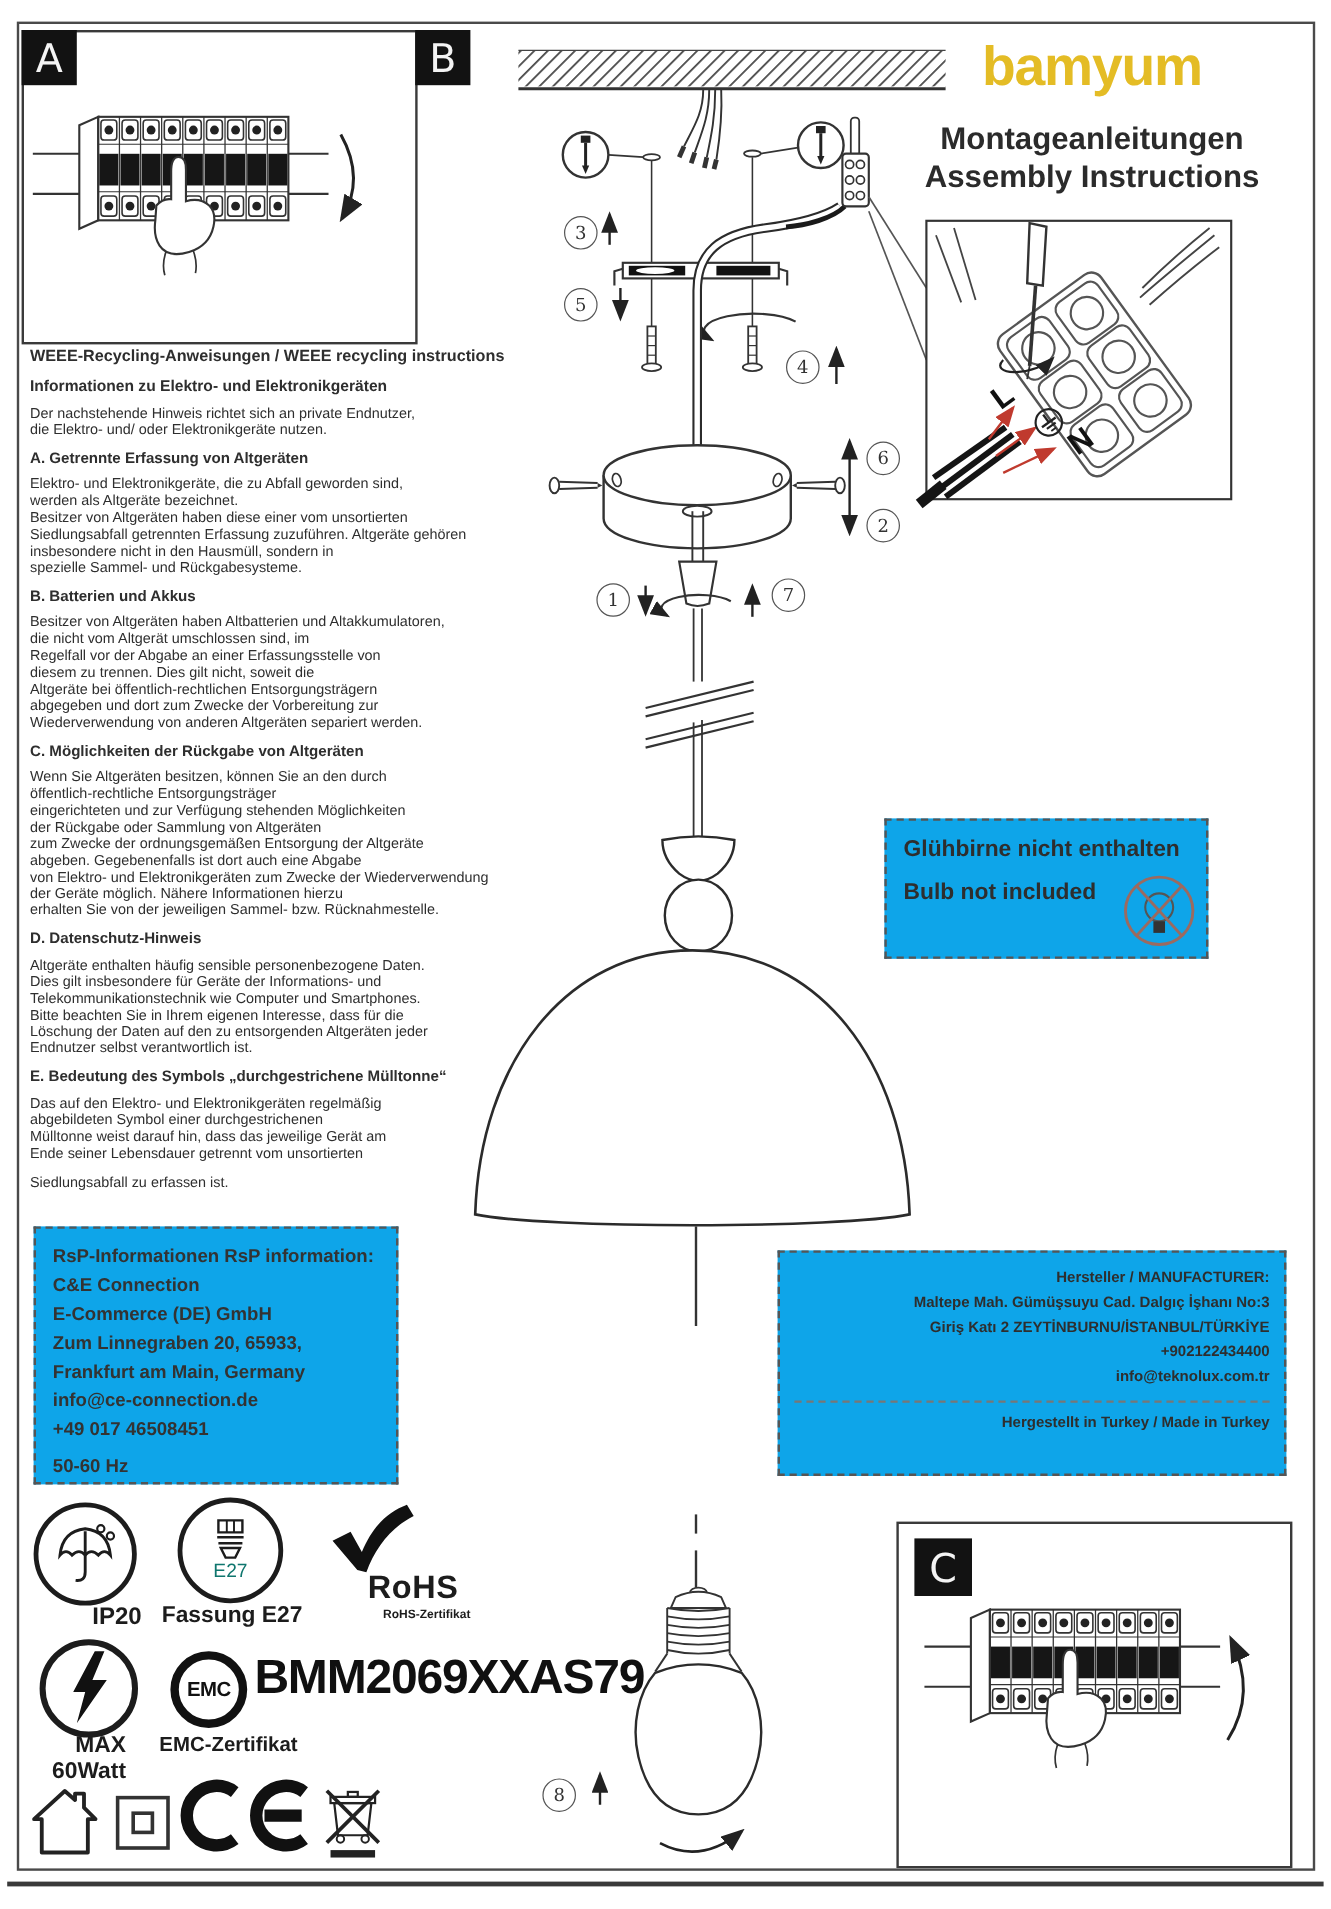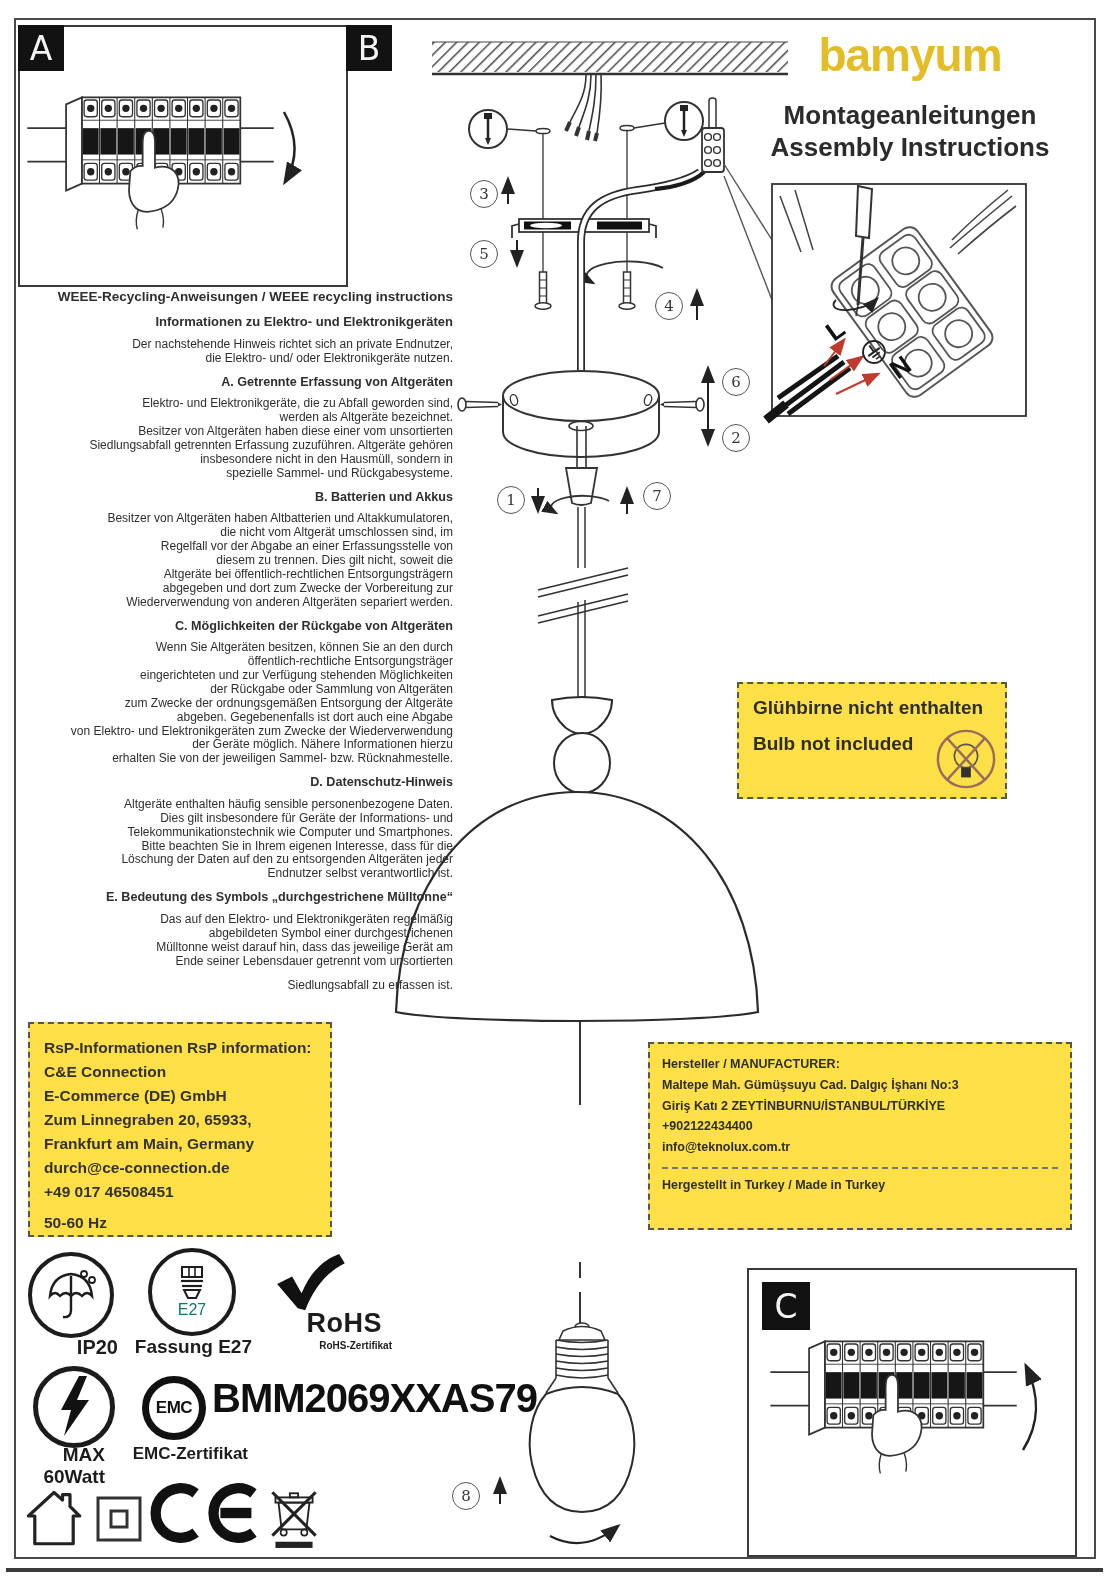--- a/index.html
+++ b/index.html
@@ -9,35 +9,35 @@
   .pageborder{left:14px;top:18px;width:1078px;height:1537px;border:2px solid #4a4a4a;}
   .bottomline{left:6px;top:1568px;width:1097px;height:4px;background:#3a3a3a;}
   .boxA{left:18px;top:25px;width:326px;height:258px;border:2px solid #3a3a3a;background:#fff;}
   .boxC{left:747px;top:1268px;width:326px;height:285px;border:2px solid #3a3a3a;background:#fff;}
   .seclabel{width:46px;height:46px;background:#121212;color:#f4f4f4;display:flex;align-items:center;
         justify-content:center;font-size:33px;font-weight:400;font-family:"DejaVu Sans",sans-serif;}
   .brand{left:745px;top:28px;width:330px;text-align:center;font-size:46px;font-weight:bold;
         color:#E4BC25;letter-spacing:-1px;}
   .titles{left:745px;top:100px;width:330px;text-align:center;font-size:26px;font-weight:bold;
         color:#2b2b2b;line-height:1.22;}
-  .weee{left:25px;top:289px;width:428px;font-size:12px;line-height:1.16;color:#2e2e2e;text-align:right;}
+  .weee{left:25px;top:289px;width:428px;font-size:12px;line-height:1.16;color:#2e2e2e;}
   .weee .h1{font-size:13.5px;font-weight:bold;margin-bottom:9px;}
   .weee .h2{font-size:13px;font-weight:bold;margin-bottom:9px;}
   .weee .st{font-size:12.6px;font-weight:bold;margin:9px 0 8px 0;}
   .weee .bd{white-space:pre-line;margin-bottom:4px;}
   .weee .ft{margin-top:10px;}
-  .dashedbox{border:2px dashed #555;background:#fde047;}
+  .dashedbox{border:2px dashed #555;background:#0ea5e9;}
   .notice{left:737px;top:682px;width:270px;height:117px;padding:13px 14px;box-sizing:border-box;
         font-size:19px;font-weight:bold;color:#2e2e2e;}
   .notice .l1{margin-bottom:14px;}
   .rsp{left:28px;top:1022px;width:304px;height:215px;padding:12px 14px;box-sizing:border-box;
         font-size:15.5px;font-weight:bold;color:#333;line-height:1.55;}
   .rsp .gap{margin-top:7px;}
   .mfg{left:648px;top:1042px;width:424px;height:188px;padding:10px 12px;box-sizing:border-box;
-        font-size:12.5px;font-weight:bold;color:#2e2e2e;line-height:1.66;white-space:nowrap;}
+        font-size:12.5px;font-weight:bold;color:#2e2e2e;line-height:1.66;white-space:nowrap;text-align:right;}
   .mfg .div{border-top:2px dashed #777;margin:9px 0 6px 0;}
   .stepnum{width:26px;height:26px;border:1.5px solid #555;border-radius:50%;background:#fff;
         display:flex;align-items:center;justify-content:center;
         font-family:"DejaVu Serif",serif;font-size:15px;color:#333;}
   .certcircle{border-radius:50%;background:#fff;display:flex;align-items:center;justify-content:center;}
   .certlabel{font-weight:bold;color:#1c1c1c;text-align:right;}
   .model{left:212px;top:1376px;font-size:40px;font-weight:bold;color:#101010;letter-spacing:-1px;}
   svg{display:block;}
   .artlayer{left:0;top:0;pointer-events:none;}
 </style>
@@ -369,21 +369,21 @@
       <line x1="52" y1="10" x2="12" y2="54" stroke="#9B6A60" stroke-width="2.5"></line>
     </svg>
   </div>
 
   <div class="abs dashedbox rsp">
     <div>RsP-Informationen RsP information:</div>
     <div>C&amp;E Connection</div>
     <div>E-Commerce (DE) GmbH</div>
     <div>Zum Linnegraben 20, 65933,</div>
     <div>Frankfurt am Main, Germany</div>
-    <div>durch@ce-connection.de</div>
+    <div>info@ce-connection.de</div>
     <div>+49 017 46508451</div>
     <div class="gap">50-60 Hz</div>
   </div>
 
   <div class="abs dashedbox mfg">
     <div>Hersteller / MANUFACTURER:</div>
     <div>Maltepe Mah. Gümüşsuyu Cad. Dalgıç İşhanı No:3</div>
     <div>Giriş Katı 2 ZEYTİNBURNU/İSTANBUL/TÜRKİYE</div>
     <div>+902122434400</div>
     <div>info@teknolux.com.tr</div>

